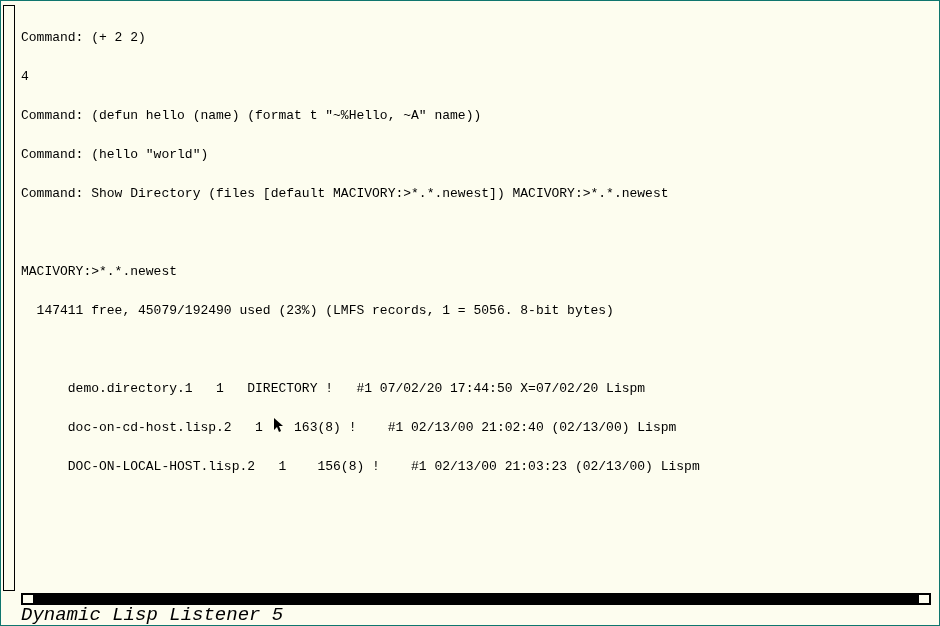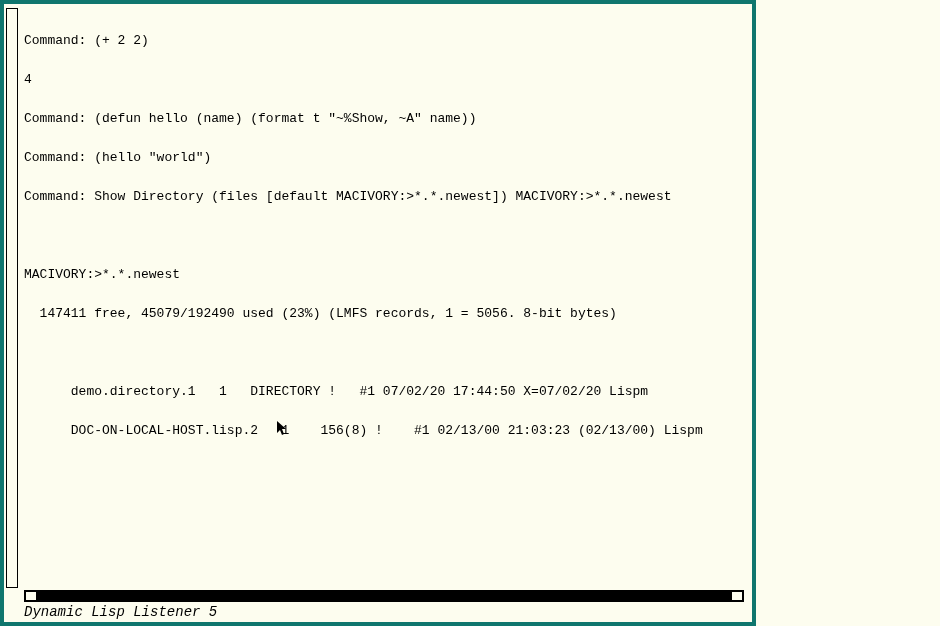--- a/index.html
+++ b/index.html
@@ -8,24 +8,24 @@
     width: 940px;
     height: 626px;
     background: #fdfdef;
     font-family: "Courier New", Courier, monospace;
     font-size: 13px;
     color: #000;
     overflow: hidden;
   }
   .wrapper {
     position: relative;
-    width: 756px;
+    width: 940px;
     height: 626px;
     box-sizing: border-box;
-    border: 4px solid #0f766e;
+    border: 1px solid #0f766e;
   }
   .terminal {
     position: absolute;
     top: 4px;
     left: 20px;
     right: 8px;
     bottom: 34px;
     white-space: pre;
     line-height: 13px;
     overflow: hidden;
@@ -58,49 +58,50 @@
   }
   .sb-left  { left: 1px; width: 10px; }
   .sb-right { right: 1px; width: 10px; }
   .status-line {
     position: absolute;
     left: 20px;
     right: 8px;
     bottom: 2px;
     height: 16px;
     font-style: italic;
-    font-size: 14px;
+    font-size: 19px;
     line-height: 16px;
   }
   .cursor {
     position: absolute;
     width: 10px;
     height: 16px;
     pointer-events: none;
   }
   .cursor svg { display:block; }
 </style>
 </head>
 <body>
 
 <div class="wrapper">
 
   <div class="scrollbar-track-v"></div>
 
   <div class="terminal">
     <span class="line">Command: (+ 2 2)</span>
     <span class="line">4</span>
-    <span class="line">Command: (defun hello (name) (format t "~%Show, ~A" name))</span>
+    <span class="line">Command: (defun hello (name) (format t "~%Hello, ~A" name))</span>
     <span class="line">Command: (hello "world")</span>
     <span class="line">Command: Show Directory (files [default MACIVORY:&gt;*.*.newest]) MACIVORY:&gt;*.*.newest</span>
     <span class="line"></span>
     <span class="line">MACIVORY:&gt;*.*.newest</span>
     <span class="line">  147411 free, 45079/192490 used (23%) (LMFS records, 1 = 5056. 8-bit bytes)</span>
     <span class="line"></span>
     <span class="line">      demo.directory.1   1   DIRECTORY !   #1 07/02/20 17:44:50 X=07/02/20 Lispm</span>
+    <span class="line">      doc-on-cd-host.lisp.2   1    163(8) !    #1 02/13/00 21:02:40 (02/13/00) Lispm</span>
     <span class="line">      DOC-ON-LOCAL-HOST.lisp.2   1    156(8) !    #1 02/13/00 21:03:23 (02/13/00) Lispm</span>
     
     
     
     
     
     
     
     
     

